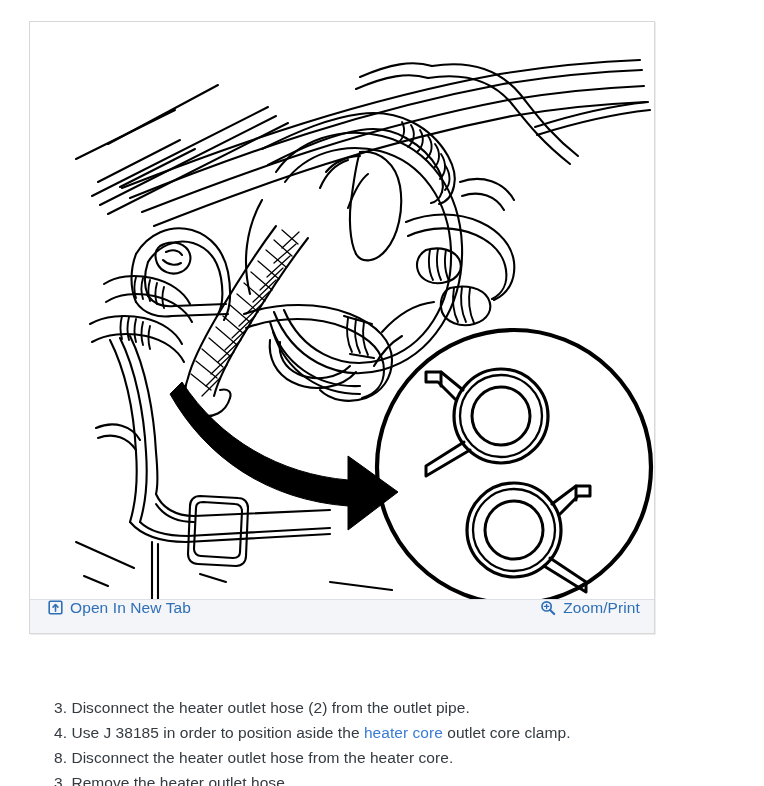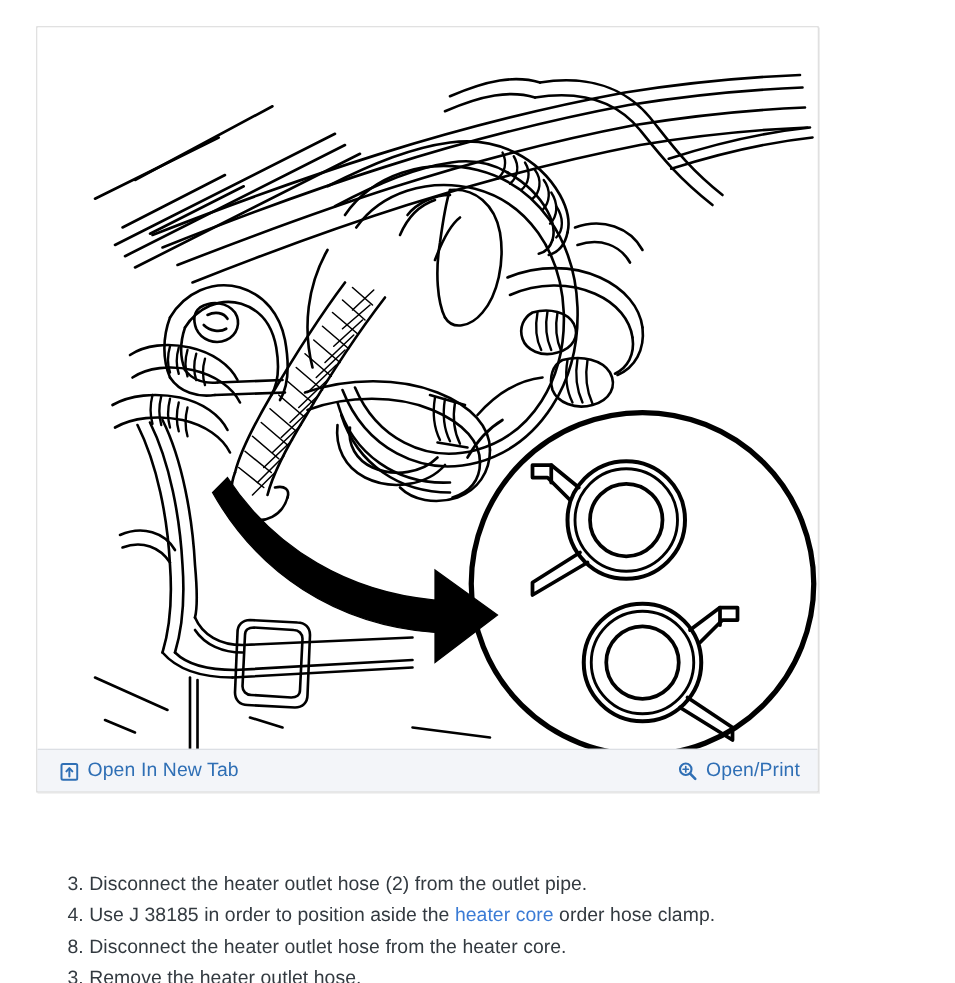--- a/index.html
+++ b/index.html
@@ -48,21 +48,21 @@
     height: 34px;
     background: #f3f5f9;
     border-top: 1px solid #dcdfe4;
     box-sizing: border-box;
   }
   .tool-btn {
     position: absolute;
     top: 0;
     height: 34px;
     display: flex;
-    align-items: center;
+    align-items: flex-start;
     gap: 7px;
     color: #2f6fb5;
     font-size: 15.5px;
     letter-spacing: 0.1px;
     cursor: pointer;
     user-select: none;
     white-space: nowrap;
   }
   #btn-open-new-tab { left: 18px; }
   #btn-zoom-print { right: 14px; }
@@ -376,24 +376,24 @@
     </div>
 
     <div class="tool-btn" id="btn-zoom-print">
       <span class="tool-icon">
         <svg width="16" height="16" viewBox="0 0 16 16" xmlns="http://www.w3.org/2000/svg">
           <circle cx="6.6" cy="6.4" r="4.6" fill="none" stroke="#2f6fb5" stroke-width="1.7"></circle>
           <path d="M6.6 4.3 L6.6 8.5 M4.5 6.4 L8.7 6.4" stroke="#2f6fb5" stroke-width="1.35" stroke-linecap="round"></path>
           <path d="M10.1 9.9 L14.2 14.1" stroke="#2f6fb5" stroke-width="2.1" stroke-linecap="round"></path>
         </svg>
       </span>
-      <span class="tb-label">Open/Print</span>
+      <span class="tb-label">Zoom/Print</span>
     </div>
 
   </div>
 </div>
 
 <div id="steps">
     <div class="step-line"><span>3. Disconnect the heater outlet hose (2) from the outlet pipe.</span></div>
-    <div class="step-line"><span>4. Use J 38185 in order to position aside the </span><span class="lnk">heater core</span><span> order hose clamp.</span></div>
+    <div class="step-line"><span>4. Use J 38185 in order to position aside the </span><span class="lnk">heater core</span><span> outlet core clamp.</span></div>
     <div class="step-line"><span>8. Disconnect the heater outlet hose from the heater core.</span></div>
     <div class="step-line"><span>3. Remove the heater outlet hose.</span></div>
   </div>
 
 </body></html>

